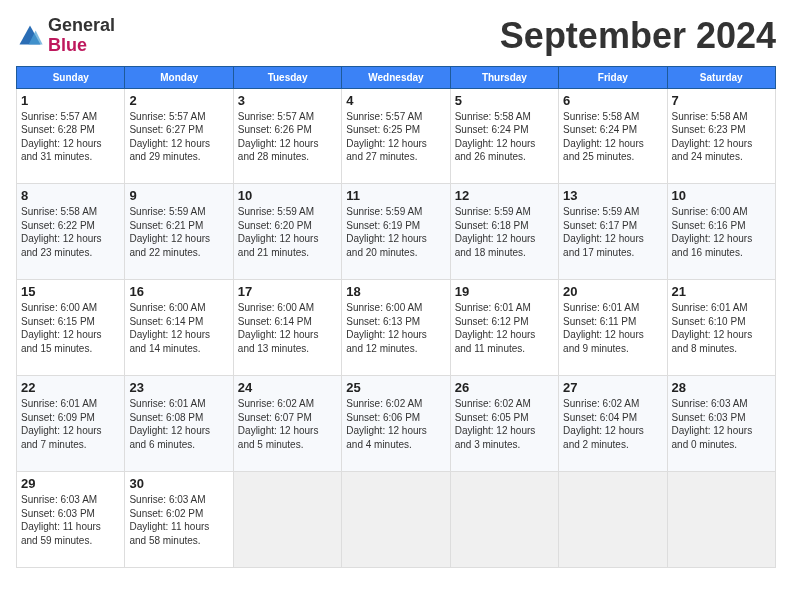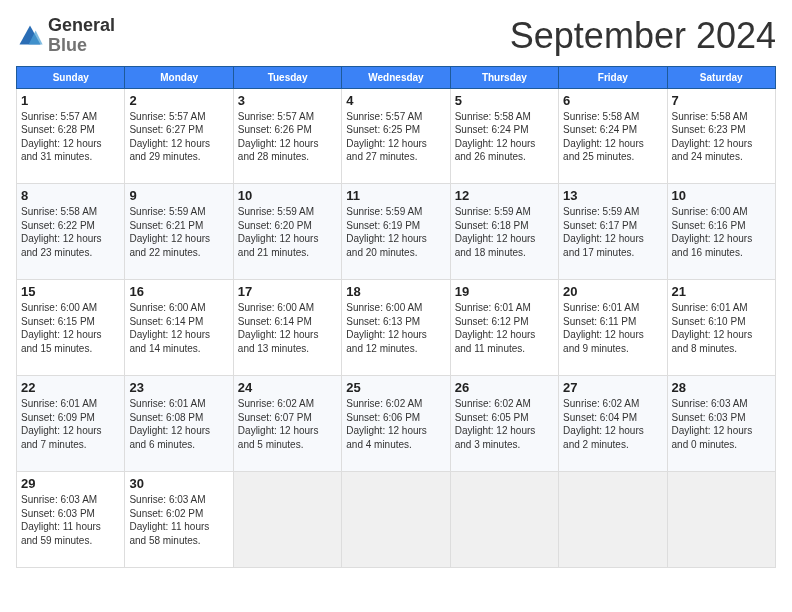--- a/index.html
+++ b/index.html
@@ -39,21 +39,21 @@
     }
     .logo-icon {
       width: 28px;
       height: 28px;
     }
     .header-right {
       text-align: right;
     }
     .month-title {
       font-size: 36px;
-      font-weight: normal;
+      font-weight: bold;
       color: #333;
       line-height: 1.1;
       text-align: center;
     }
     .location {
       font-size: 16px;
       color: #555;
       margin-top: 2px;
     }
     .calendar {
@@ -107,21 +107,21 @@
 
 <div class="page">
   <div class="top-section">
     <div class="logo">
       <svg class="logo-icon" viewBox="0 0 40 40">
         <polygon points="20,5 35,32 5,32" fill="#2a6db5"></polygon>
         <polygon points="28,12 38,32 18,32" fill="#4a9fd4" opacity="0.7"></polygon>
       </svg>
       <div class="logo-text">
         <span style="color:#333">General</span><br>
-        <span style="color:#737373">Blue</span>
+        <span style="color:#be185d">Blue</span>
       </div>
     </div>
     <div class="header-right">
       <div class="month-title">September 2024</div>
     </div>
   </div>
 
   <table class="calendar">
     <thead>
       <tr>

